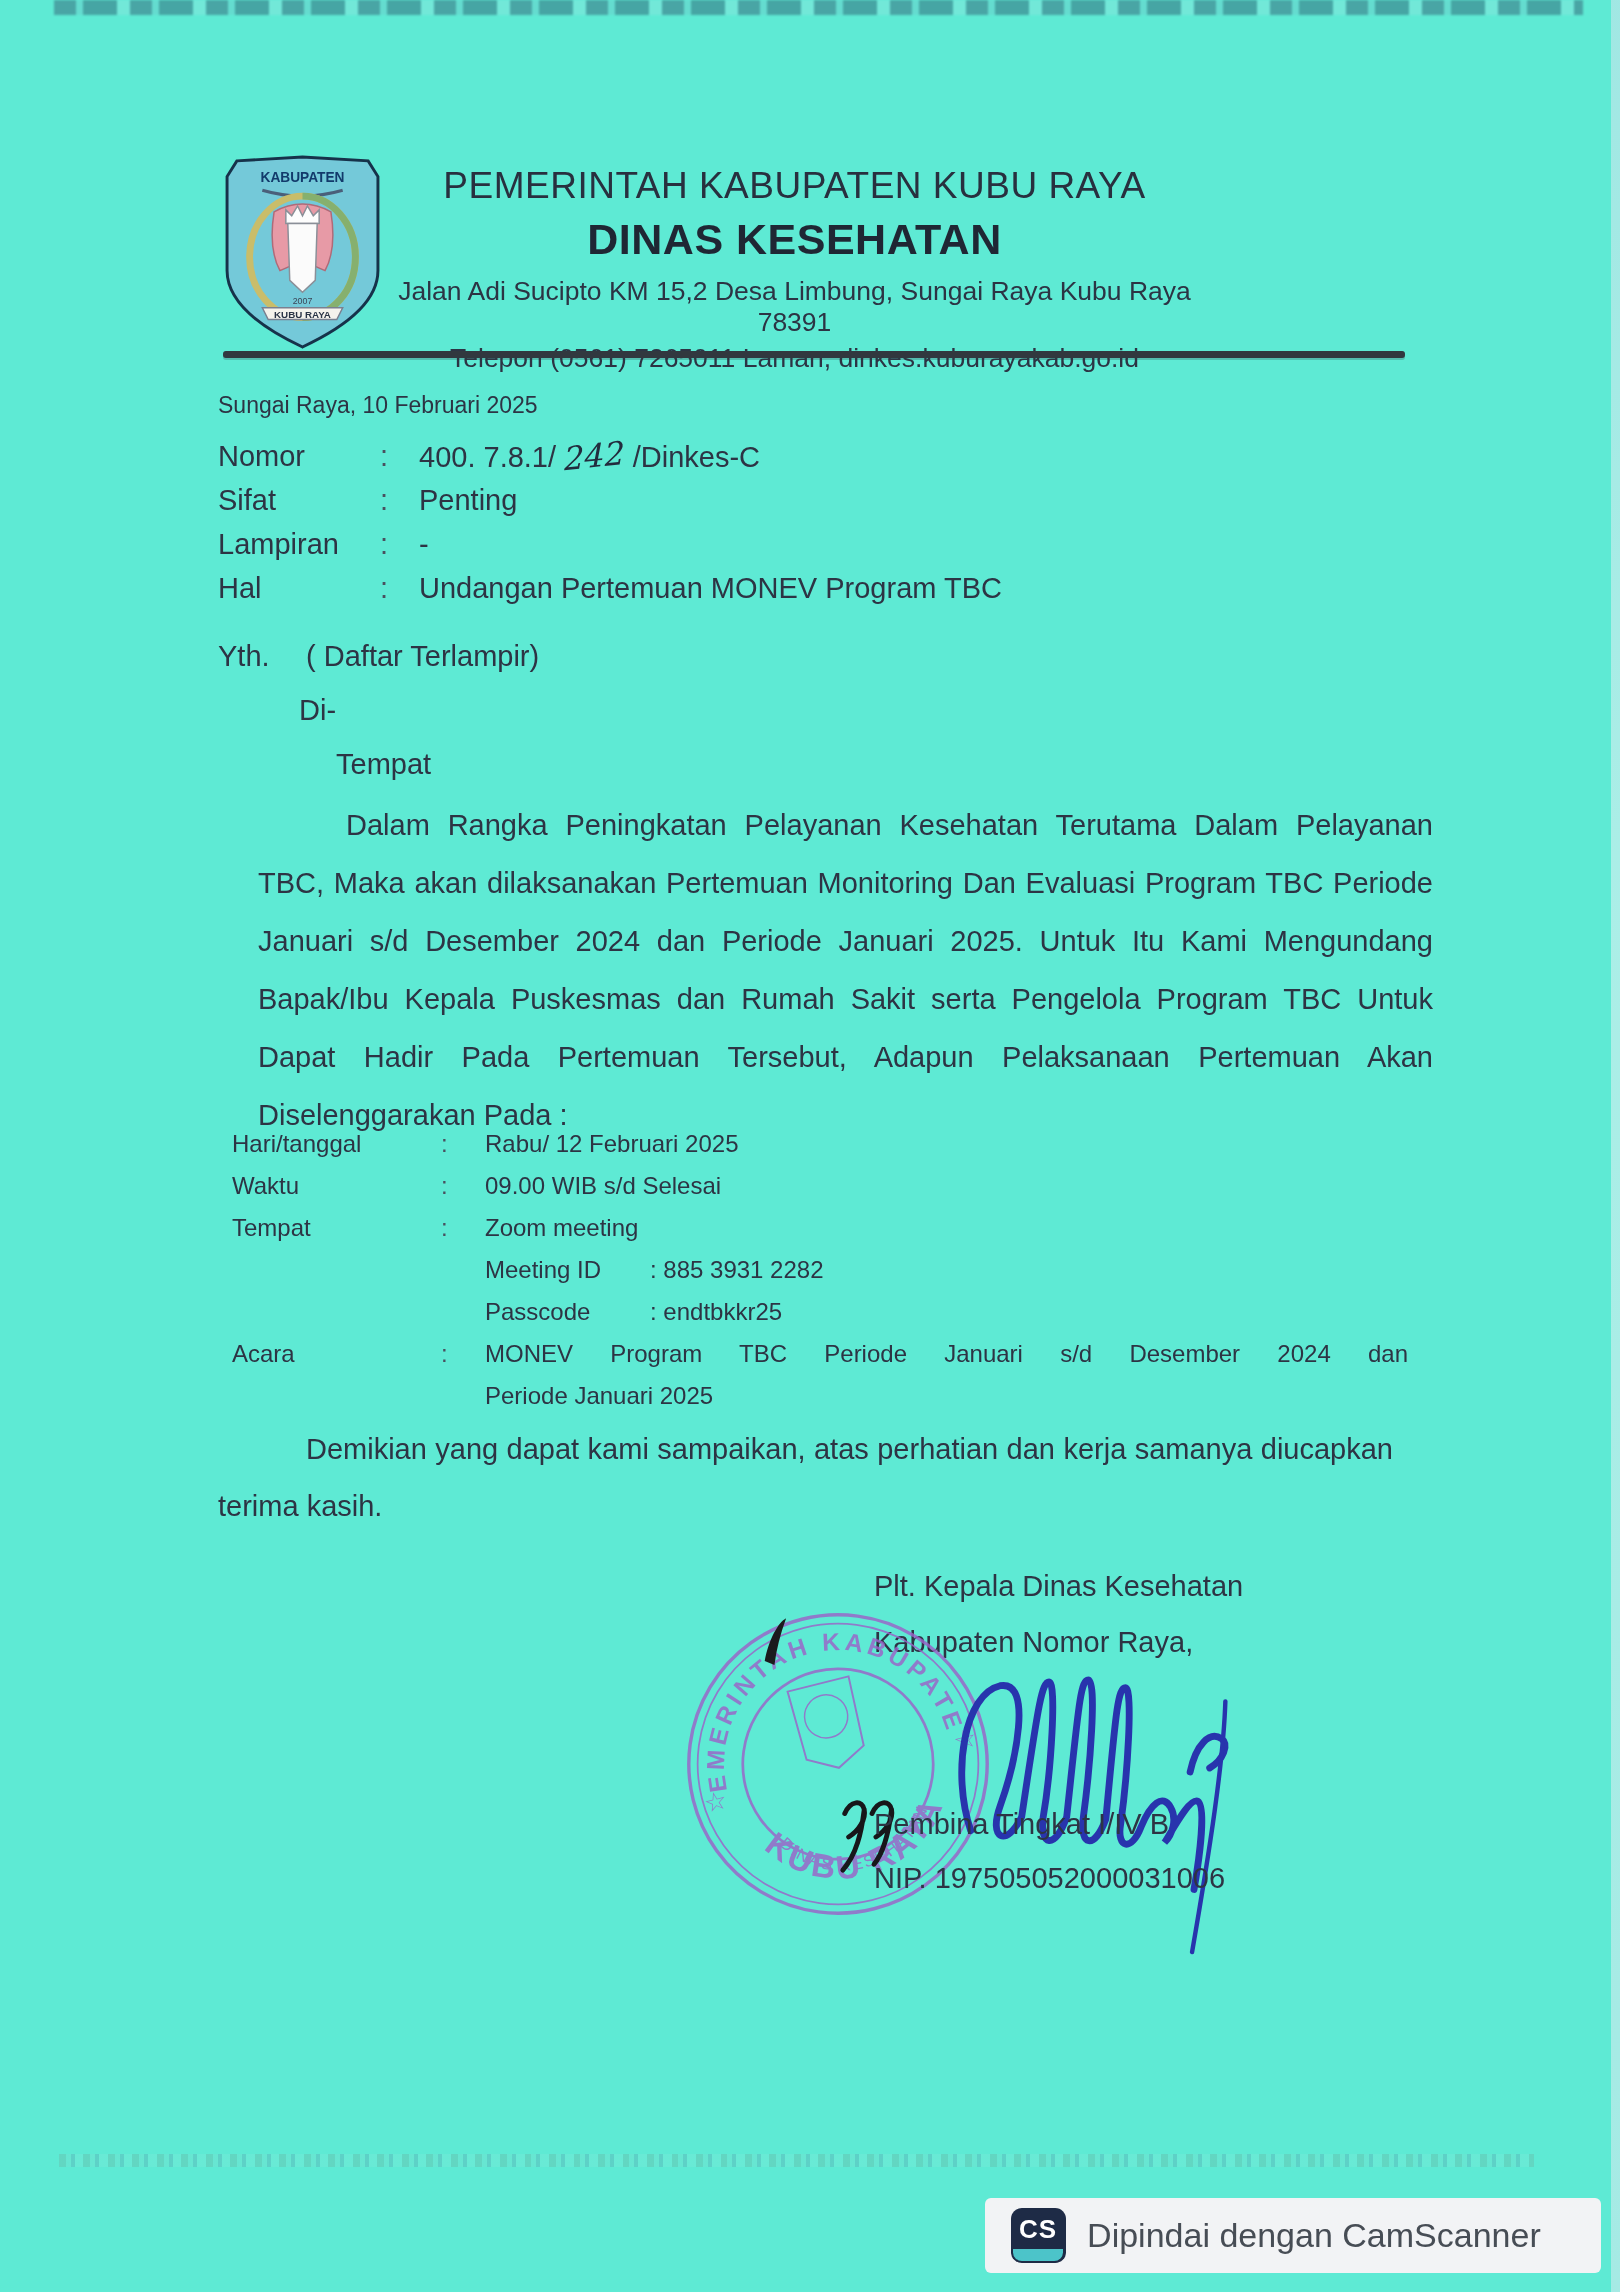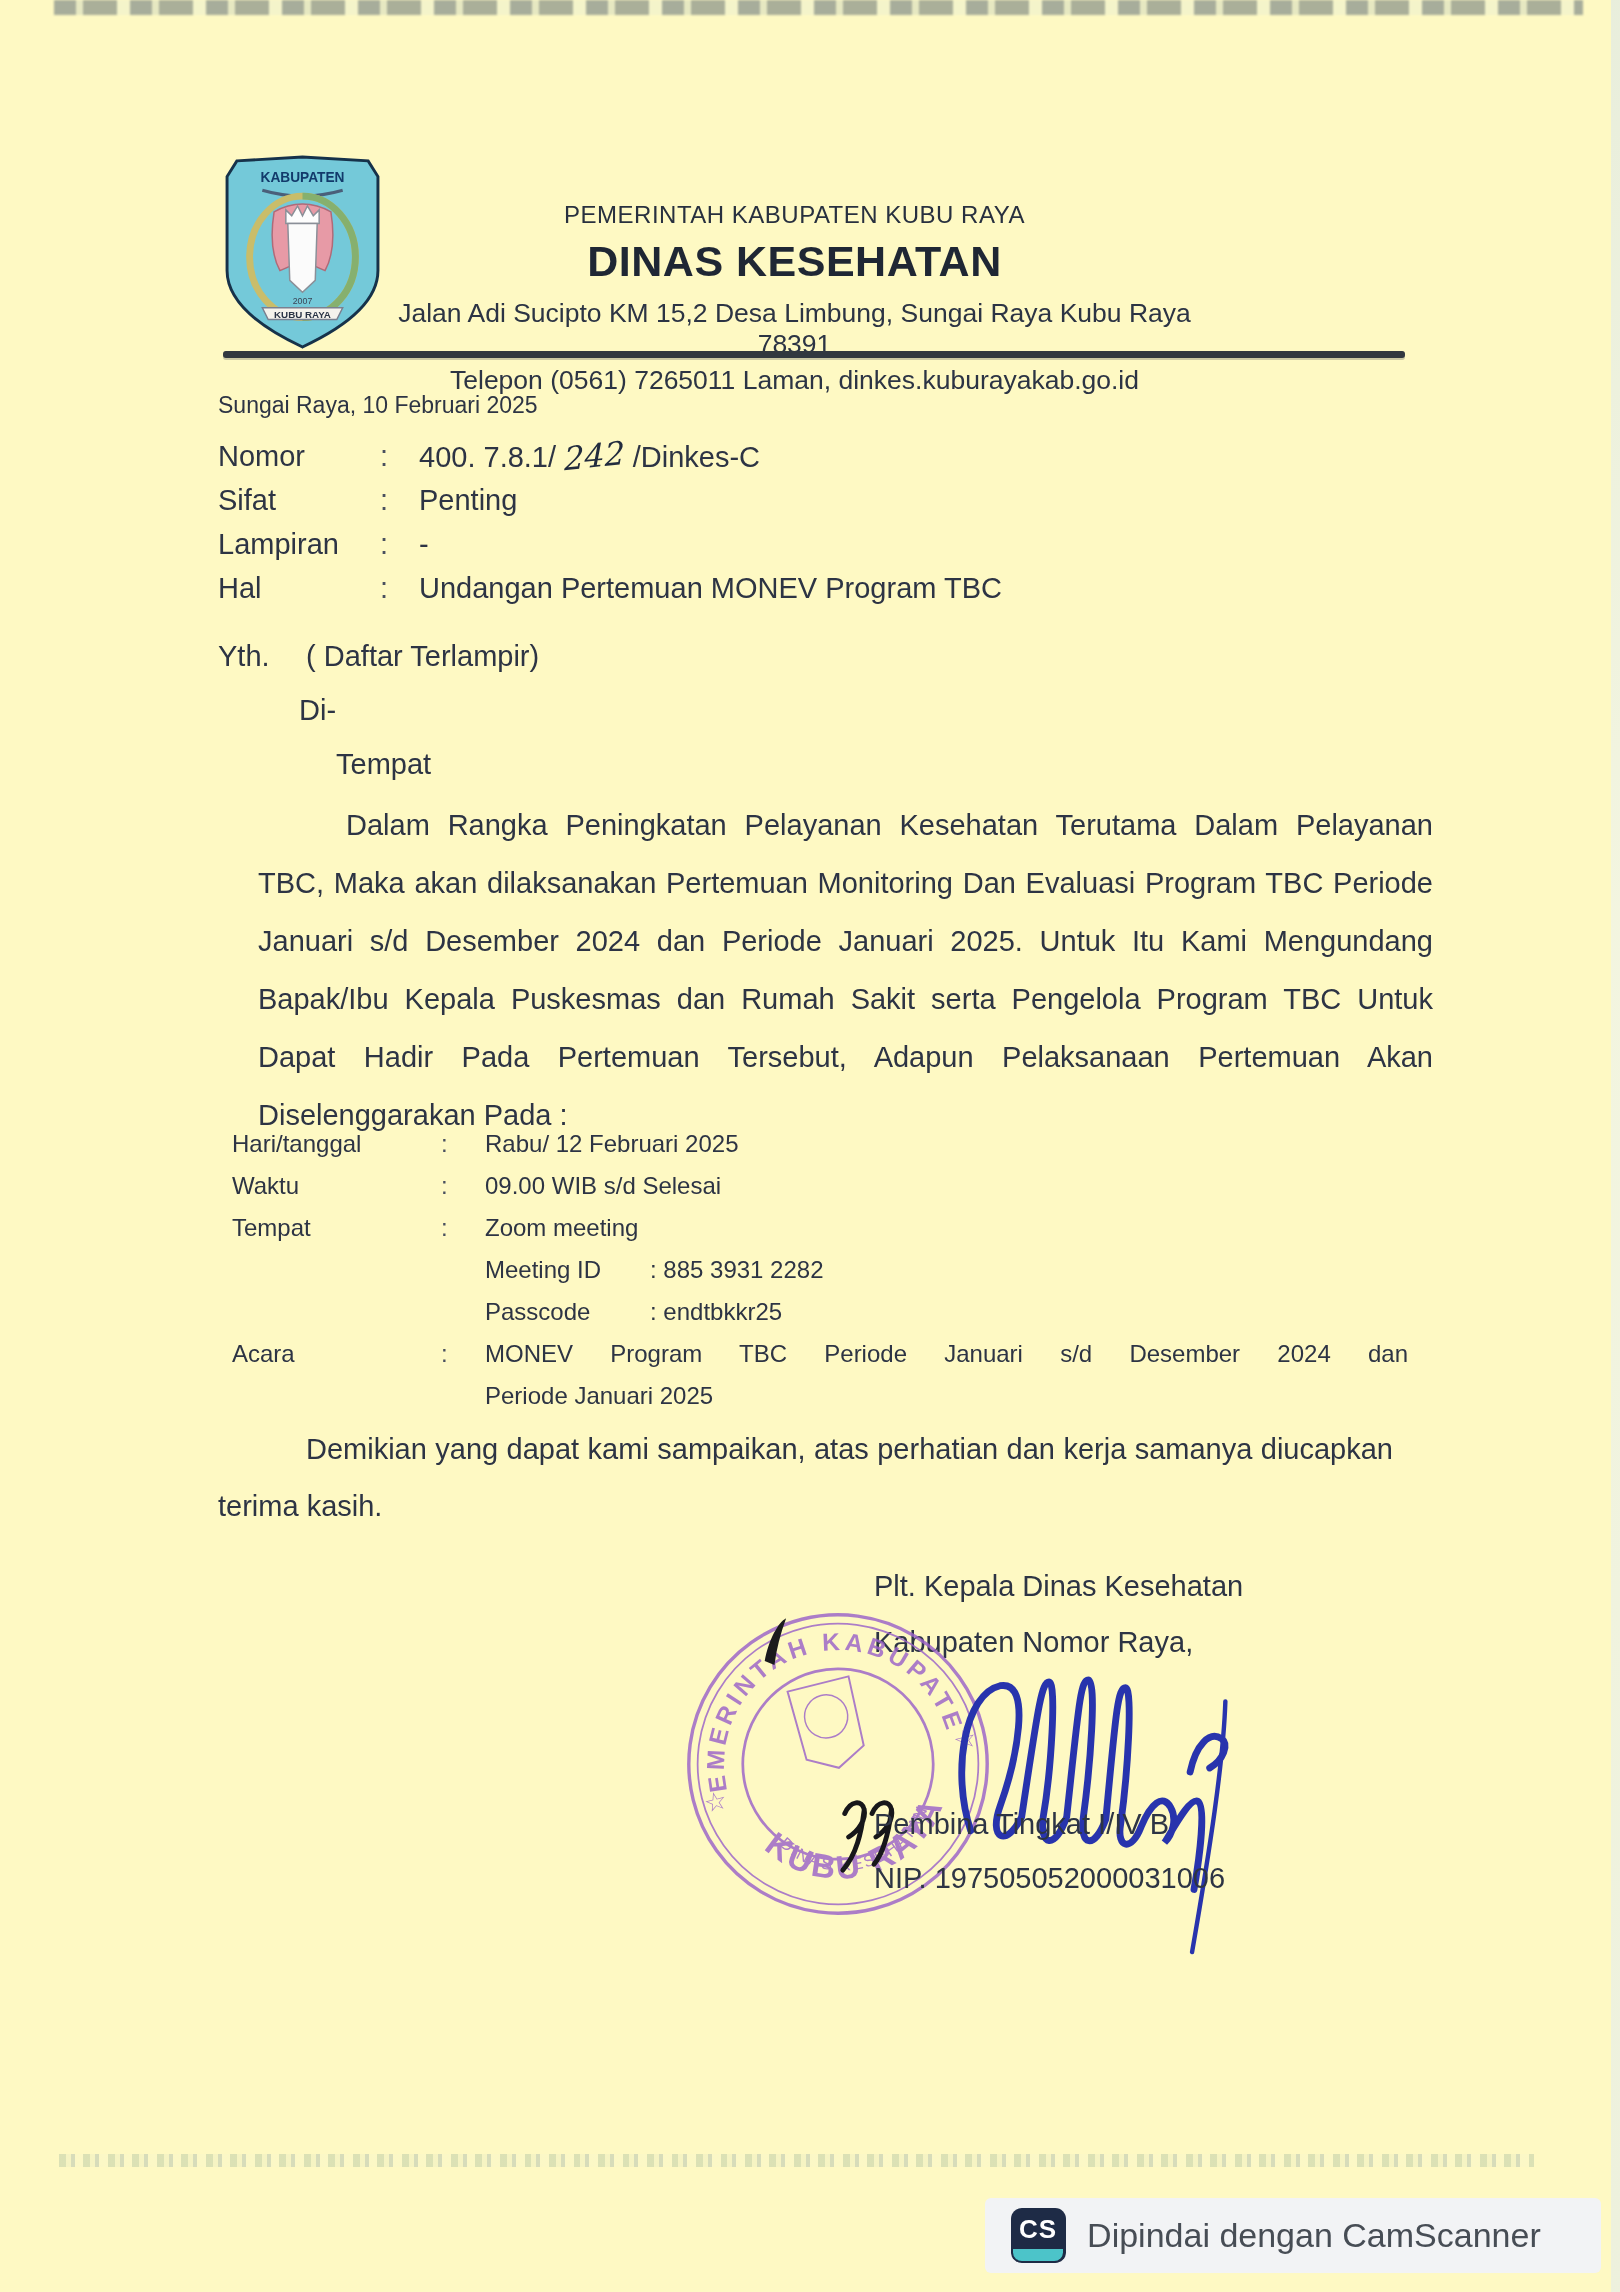--- a/index.html
+++ b/index.html
@@ -1,18 +1,18 @@
 <!DOCTYPE html>
 <html><head>
 <meta charset="utf-8">
 <style>
   html,body{margin:0;padding:0;background:#e9e9e9;}
   .page{
     position:relative;width:1620px;height:2293px;margin:0 auto;
-    background:#fef9c3;overflow:hidden;
+    background:#5eead4;overflow:hidden;
     font-family:"Liberation Sans",sans-serif;color:#2d3444;
   }
   
   .scan-noise-top{
     position:absolute;left:54px;top:0;width:1529px;height:14.7px;opacity:.75;
     background:repeating-linear-gradient(90deg,
       rgba(44,66,98,.55) 0 21.6px, rgba(130,160,190,.25) 21.6px 29px,
       rgba(30,52,84,.5) 29px 63px, rgba(205,224,238,.25) 63px 76px);
     filter:blur(1px);
   }
@@ -23,21 +23,21 @@
       rgba(90,130,155,.30) 11.8px 15.7px, rgba(220,235,228,.10) 15.7px 24.5px);
     filter:blur(0.6px);
   }
   .scan-edge-right{
     position:absolute;right:0;top:0;width:8.8px;height:2293px;opacity:.55;
     background:linear-gradient(180deg,#d7e5f0,#eaf2f7 40%,#dfeaf2);
   }
   
   .logo{position:absolute;left:223px;top:155px;width:159px;height:194px;}
   .hdr-text{position:absolute;left:363px;top:165px;width:863px;text-align:center;}
-  .hdr-gov{font-size:24px;letter-spacing:0.5px;color:#28303f;margin-top:36px;}
+  .hdr-gov{font-size:37px;letter-spacing:0.5px;color:#28303f;}
   .hdr-agency{font-size:43px;font-weight:bold;color:#1f2734;margin-top:7.8px;letter-spacing:0.5px;}
   .hdr-addr{font-size:26.5px;margin-top:11.8px;color:#2c3444;}
   .hdr-contact{font-size:26.5px;margin-top:5.9px;color:#2c3444;}
   .rule{position:absolute;left:223px;top:351px;width:1182px;height:6.9px;background:#31383f;border-radius:2.9px;box-shadow:0 2px 0 rgba(49,56,63,.25);}
   .dateline{position:absolute;left:218px;top:392px;width:1174px;text-align:left;font-size:23px;}
   
   .meta{position:absolute;left:218px;top:434px;width:1176px;font-size:29px;}
   .meta-row{display:flex;height:44px;line-height:44px;}
   .meta-label{width:162px;}
   .meta-colon{width:39px;color:#49505e;}

